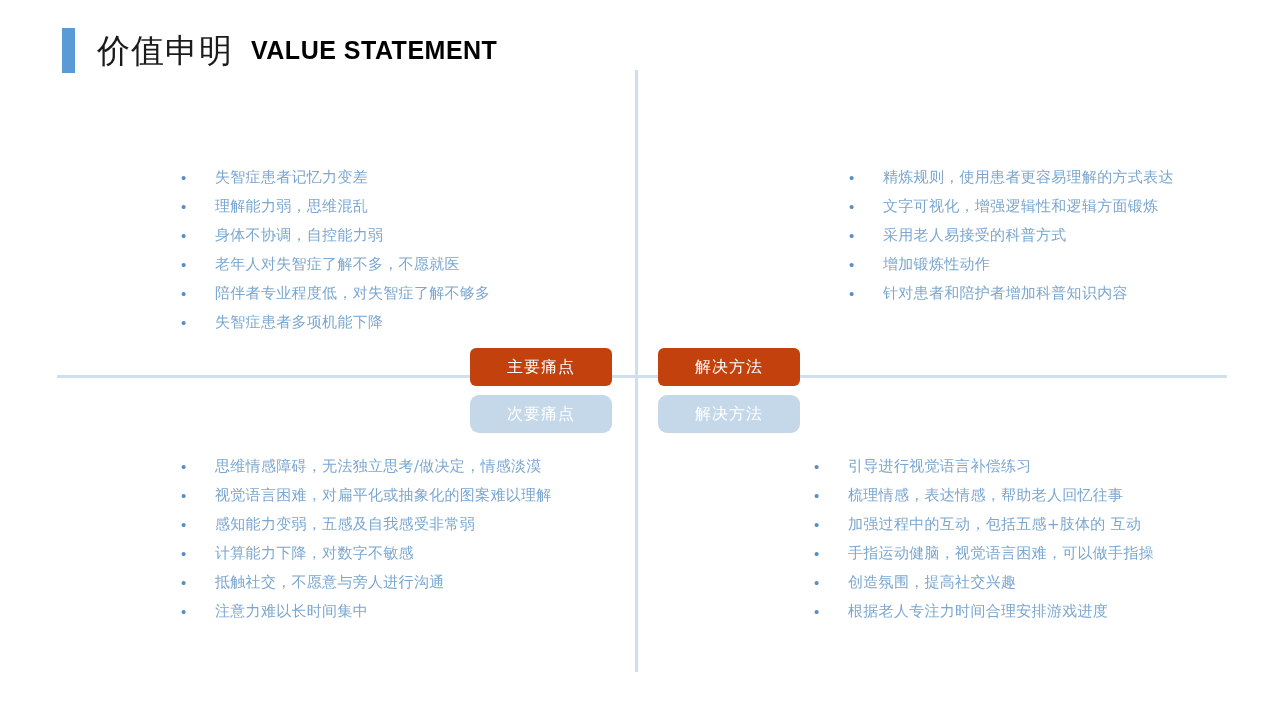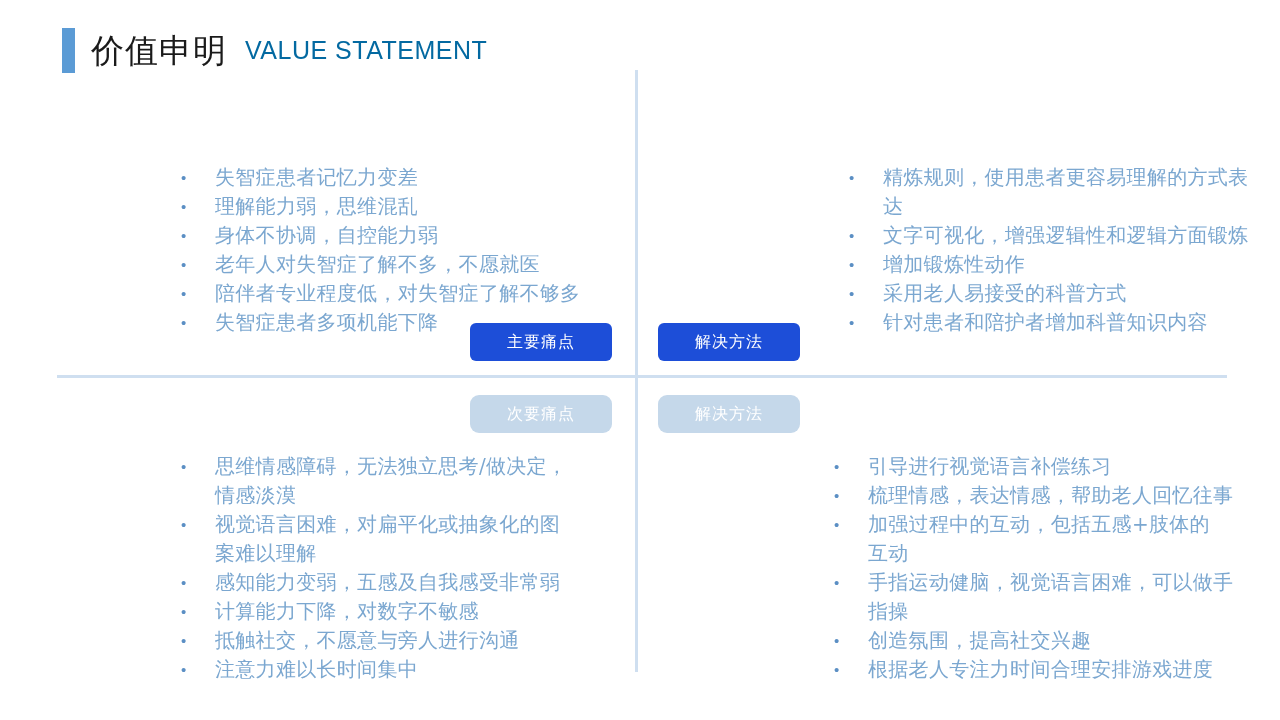--- a/index.html
+++ b/index.html
@@ -27,34 +27,34 @@
     align-items: center;
     height: 52px;
   }
   .accent-bar {
     width: 13px;
     height: 45px;
     background: #5b9bd5;
     flex: 0 0 auto;
   }
   .title-cn {
-    margin-left: 16px;
+    margin-left: 22px;
     font-family: "DejaVu Serif", "Liberation Serif", serif;
     font-size: 33px;
     font-weight: 400;
     color: #1a1a1a;
     letter-spacing: 1px;
     line-height: 1;
     white-space: nowrap;
   }
   .title-en {
     margin-left: 18px;
     font-size: 25px;
-    font-weight: 400;
-    color: #0369a1;
+    font-weight: 700;
+    color: #000000;
     letter-spacing: 0.5px;
     line-height: 1;
     white-space: nowrap;
   }
 
   
   .divider-v {
     position: absolute;
     left: 635px;
     top: 70px;
@@ -75,58 +75,58 @@
   .list {
     position: absolute;
     list-style: none;
   }
   .list li {
     position: relative;
     display: flex;
     align-items: flex-start;
     color: #7ba7d0;
     font-family: "DejaVu Serif", "Liberation Serif", serif;
-    font-size: 20px;
+    font-size: 15px;
     line-height: 29px;
     letter-spacing: 0.3px;
   }
   .list li .bullet {
     flex: 0 0 auto;
     width: 34px;
     color: #5b8fc4;
     font-size: 15px;
     line-height: 29px;
     text-align: left;
     font-family: "Liberation Sans", sans-serif;
   }
   .list li .bullet::before { content: "\2022"; }
   .list li .txt { flex: 1 1 auto; }
 
   
   #list-top-left     { left: 181px; top: 163px;  width: 420px; }
   #list-top-right    { left: 849px; top: 163px;  width: 400px; }
   #list-bottom-left  { left: 181px; top: 452px;  width: 395px; }
-  #list-bottom-right { left: 834px; top: 452px;  width: 400px; }
+  #list-bottom-right { left: 814px; top: 452px;  width: 400px; }
 
   
   .pill {
     position: absolute;
     display: flex;
     align-items: center;
     justify-content: center;
     width: 142px;
     height: 38px;
     border-radius: 6px;
     font-family: "DejaVu Serif", "Liberation Serif", serif;
     font-size: 16px;
     letter-spacing: 1px;
     color: #ffffff;
     user-select: none;
   }
-  .pill--strong { background: #1d4ed8; }
+  .pill--strong { background: #c2410c; margin-top: 25px; }
   .pill--soft   { background: #c5d8ea; border-radius: 9px; }
 
   #pill-main-pain      { left: 470px; top: 323px; }
   #pill-solution-top   { left: 658px; top: 323px; }
   #pill-secondary-pain { left: 470px; top: 395px; }
   #pill-solution-bot   { left: 658px; top: 395px; }
 </style>
 </head>
 <body>
 
@@ -169,25 +169,25 @@
     <li>
       <span class="bullet"></span>
       <span class="txt">精炼规则，使用患者更容易理解的方式表达</span>
     </li>
     <li>
       <span class="bullet"></span>
       <span class="txt">文字可视化，增强逻辑性和逻辑方面锻炼</span>
     </li>
     <li>
       <span class="bullet"></span>
+      <span class="txt">采用老人易接受的科普方式</span>
+    </li>
+    <li>
+      <span class="bullet"></span>
       <span class="txt">增加锻炼性动作</span>
-    </li>
-    <li>
-      <span class="bullet"></span>
-      <span class="txt">采用老人易接受的科普方式</span>
     </li>
     <li>
       <span class="bullet"></span>
       <span class="txt">针对患者和陪护者增加科普知识内容</span>
     </li>
   </ul>
 <ul class="list" id="list-bottom-left">
     <li>
       <span class="bullet"></span>
       <span class="txt">思维情感障碍，无法独立思考/做决定，情感淡漠</span>

